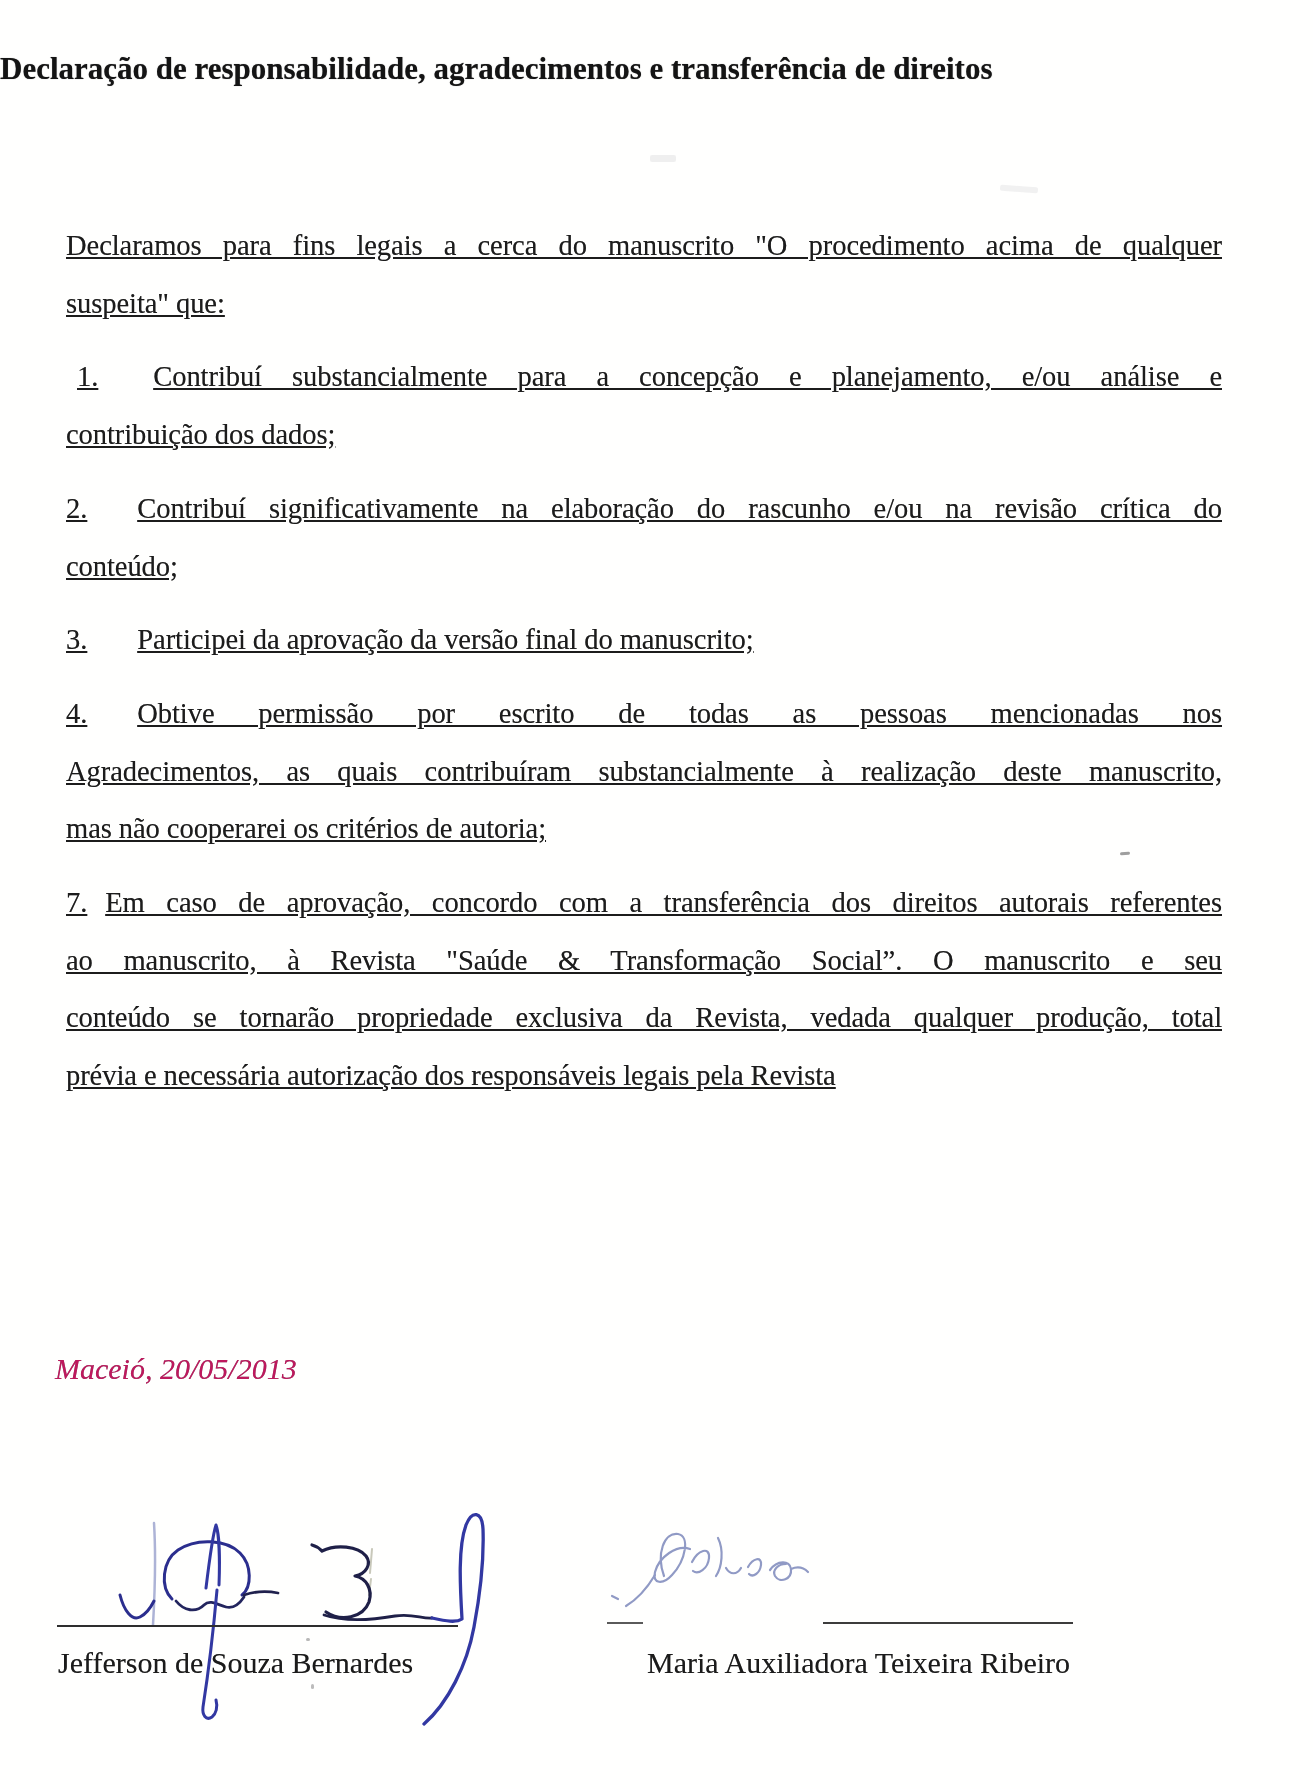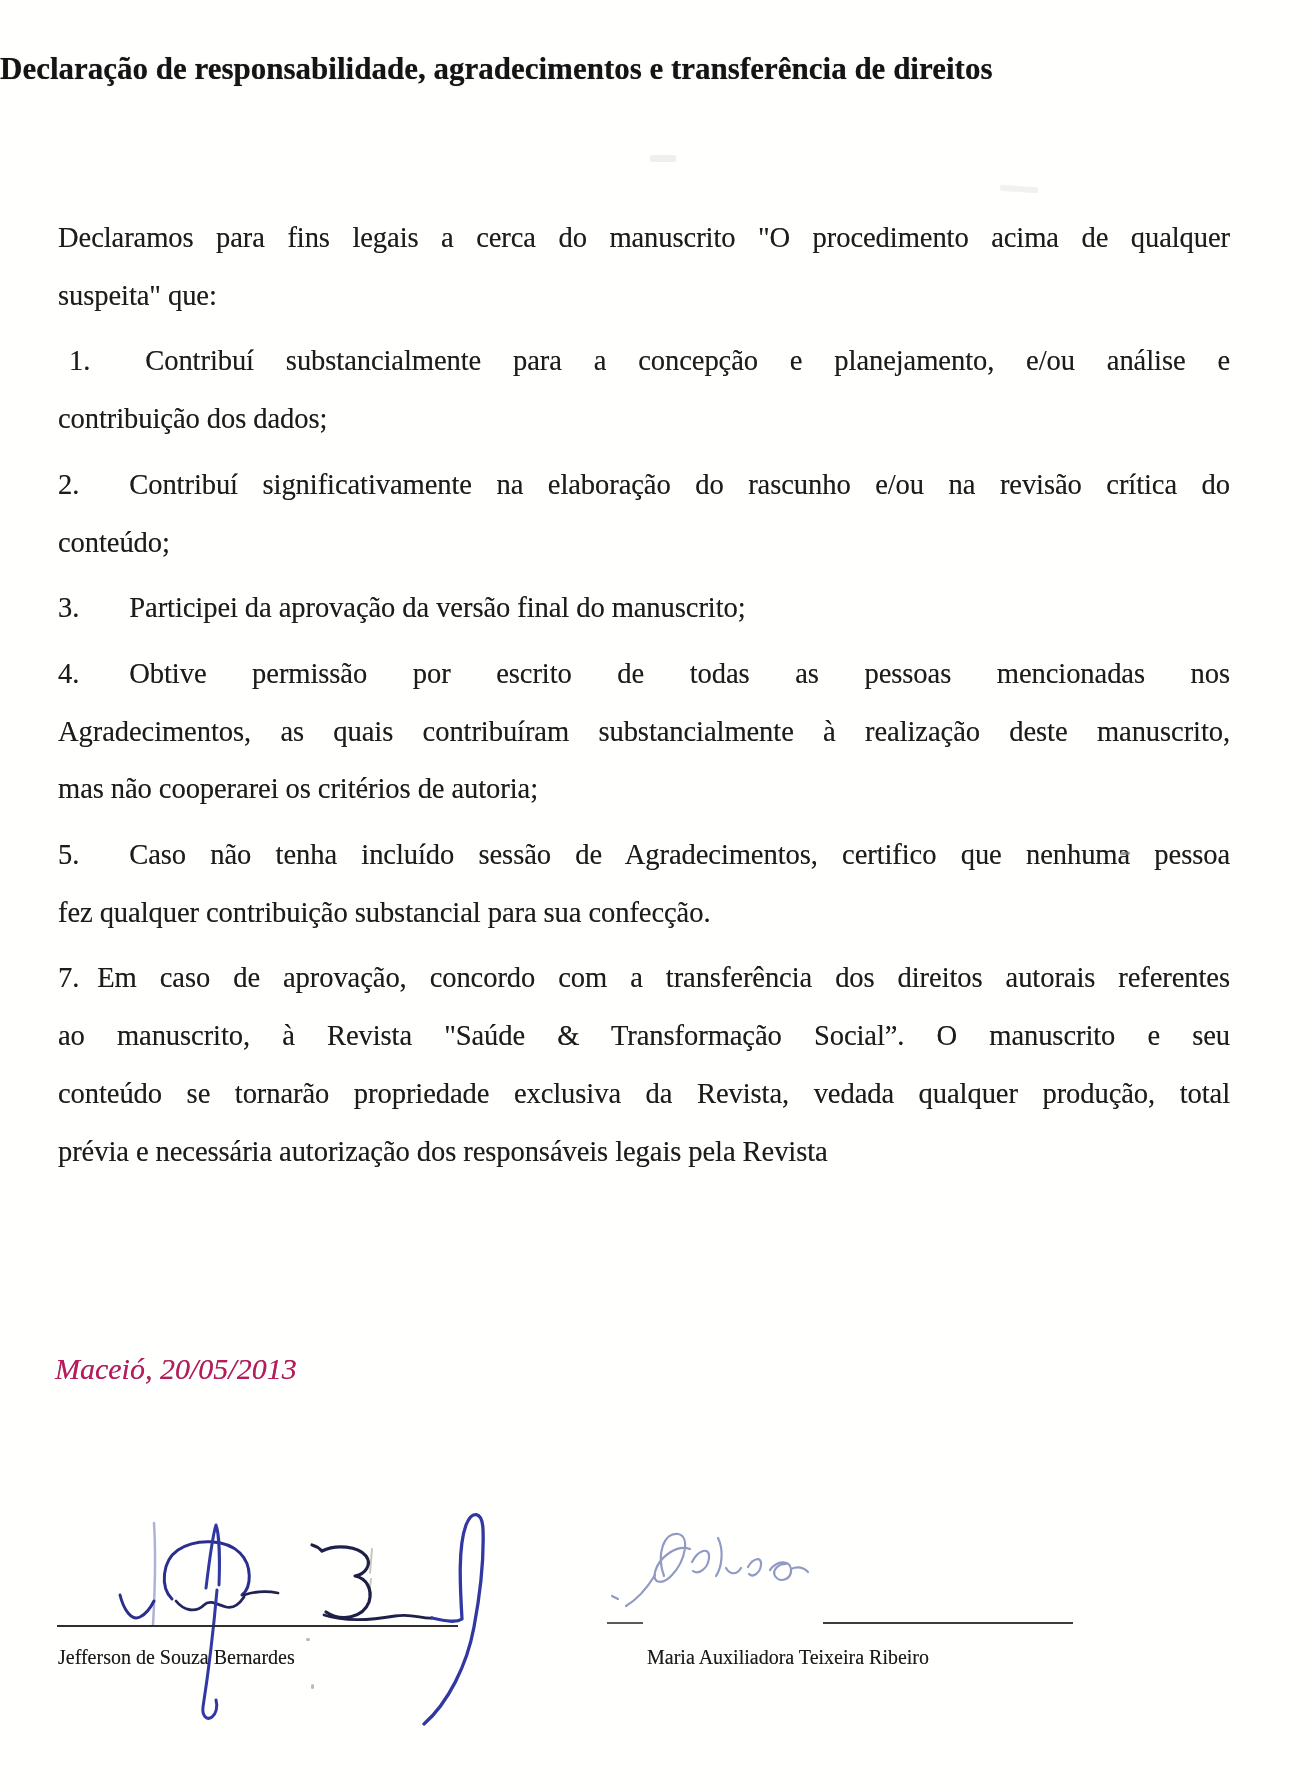--- a/index.html
+++ b/index.html
@@ -20,42 +20,42 @@
     text-shadow:0 0 0.8px rgba(10,10,10,.55);
   }
   
   .bodytext{
     position:absolute;left:50px;top:201px;width:1188px;
     font-size:28.6px;line-height:57.7px;
     letter-spacing:-0.1px;
     color:#1c1c1c;
     text-shadow:0 0 0.6px rgba(20,20,20,.5);
   }
-  .bodytext p{margin:8px;padding:0;}
+  .bodytext p{margin:16px;padding:0;text-decoration:underline;}
   .line{display:block;}
   .jl{text-align:justify;text-align-last:justify;}
   .fl{text-align:left;}
   .num{display:inline;}
   .gap{display:inline-block;width:50px;height:1px;}
   .it1 .num{margin-left:11px;}
   .it1 .gap{width:55px;}
   .it7 .gap{width:18px;}
   
   .dateline{
     position:absolute;left:55px;top:1352px;
     font-style:italic;font-size:30px;color:#be185d;
     text-shadow:0 0 0.6px rgba(20,20,20,.5);
   }
   
   .sigline{position:absolute;height:2px;background:#2e2e2e;}
   .sigline.left{left:57px;top:1625px;width:401px;}
   .sigline.rdash{left:607px;top:1622px;width:36px;height:2px;background:#5a5a5a;}
   .sigline.rlong{left:823px;top:1622px;width:250px;background:#3c3c3c;}
   .signame{
-    position:absolute;top:1646px;font-size:20px;color:#1b1b1b;
+    position:absolute;top:1646px;font-size:30px;color:#1b1b1b;
     text-shadow:0 0 0.6px rgba(20,20,20,.5);white-space:nowrap;
   }
   .signame.left{left:58px;}
   .signame.right{left:647px;}
   svg.ink{position:absolute;pointer-events:none;}
   #sig-jefferson{left:60px;top:1495px;}
   #sig-maria{left:590px;top:1520px;}
   
   .spk{position:absolute;border-radius:2px;}
   .spk1{left:1120px;top:852px;width:10px;height:3px;background:#7d7d7d;opacity:.75;transform:rotate(-6deg);}
@@ -86,24 +86,20 @@
       <span class="line jl"><span class="num">2.</span><span class="gap"></span><span>Contribuí significativamente na elaboração do rascunho e/ou na revisão crítica do</span></span>
       <span class="line fl">conteúdo;</span>
     </p>
     <p class="it3">
       <span class="line fl"><span class="num">3.</span><span class="gap"></span><span>Participei da aprovação da versão final do manuscrito;</span></span>
     </p>
     <p class="it4">
       <span class="line jl"><span class="num">4.</span><span class="gap"></span><span>Obtive permissão por escrito de todas as pessoas mencionadas nos</span></span>
       <span class="line jl">Agradecimentos, as quais contribuíram substancialmente à realização deste manuscrito,</span>
       <span class="line fl">mas não cooperarei os critérios de autoria;</span>
-    </p>
-    <p class="it5">
-      <span class="line jl"><span class="num">5.</span><span class="gap"></span><span>Caso não tenha incluído sessão de Agradecimentos, certifico que nenhuma pessoa</span></span>
-      <span class="line fl">fez qualquer contribuição substancial para sua confecção.</span>
     </p>
     <p class="it7">
       <span class="line jl"><span class="num">7.</span><span class="gap"></span><span>Em caso de aprovação, concordo com a transferência dos direitos autorais referentes</span></span>
       <span class="line jl">ao manuscrito, à Revista "Saúde &amp; Transformação Social”. O manuscrito e seu</span>
       <span class="line jl">conteúdo se tornarão propriedade exclusiva da Revista, vedada qualquer produção, total</span>
       <span class="line fl">prévia e necessária autorização dos responsáveis legais pela Revista</span>
     </p>
   </section>
 
   <div class="dateline">Maceió, 20/05/2013</div>

